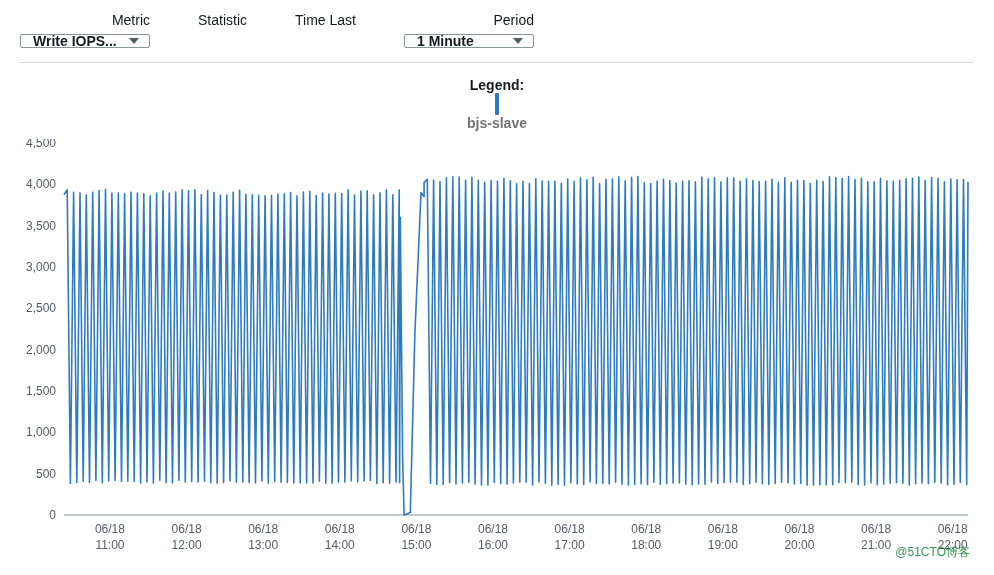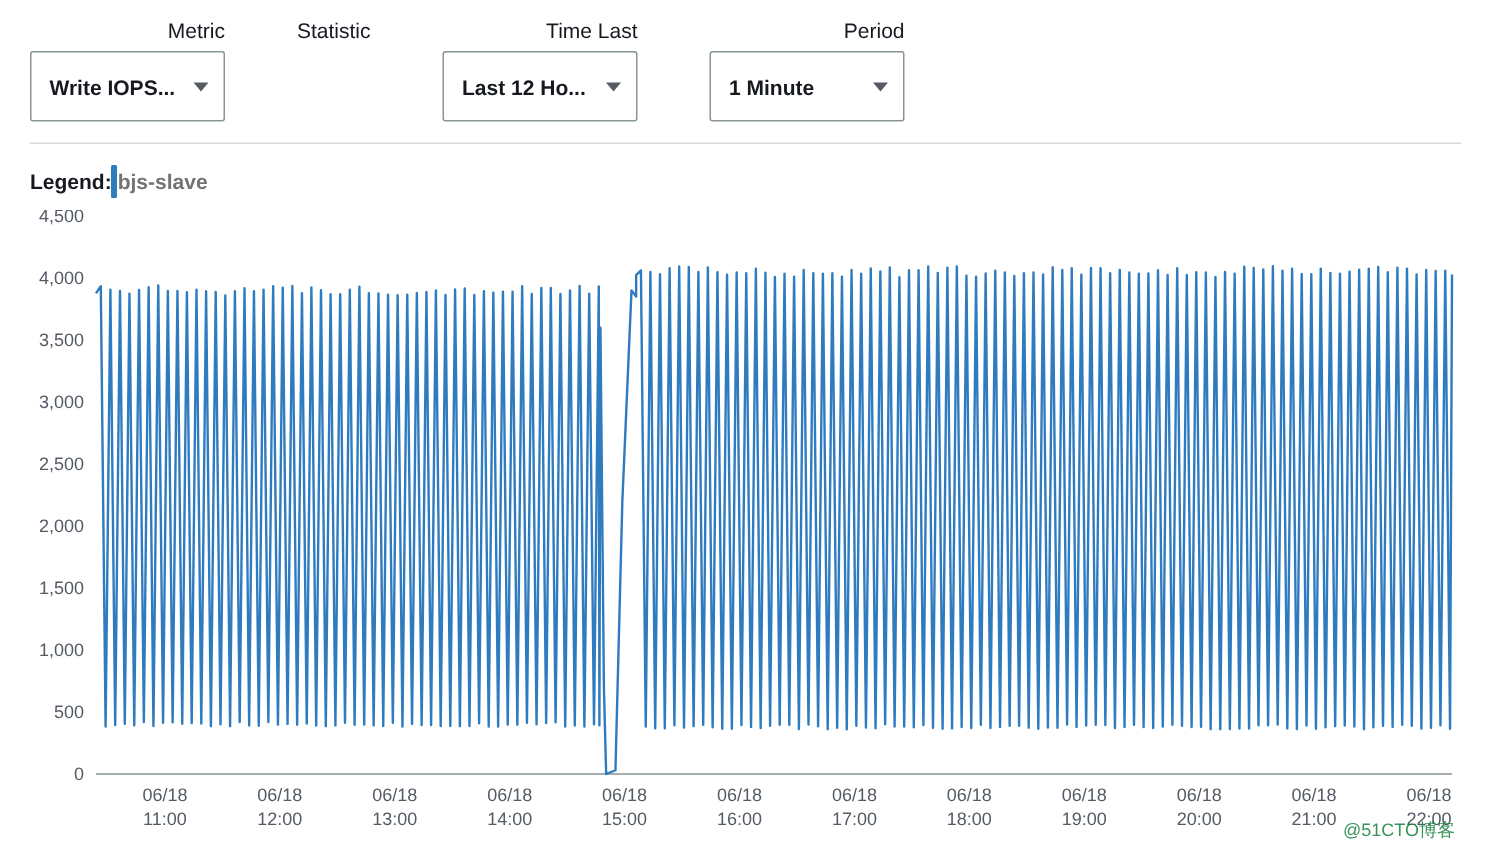--- a/index.html
+++ b/index.html
@@ -18,21 +18,21 @@
     gap: 48px;
     padding-bottom: 14px;
     border-bottom: 1px solid #d5dbdb;
   }
   .control-group { display: flex; flex-direction: column; gap: 6px; }
   .control-label { font-size: 14px; color: #16191f; text-align: right; }
   .select {
     background: #fff;
     border: 1px solid #879596;
     border-radius: 2px;
-    height: 47px;
+    height: 14px;
     min-width: 130px;
     padding: 0 10px 0 12px;
     display: flex;
     align-items: center;
     justify-content: space-between;
     cursor: pointer;
     font-weight: 700;
     color: #16191f;
   }
   .select .caret {
@@ -40,20 +40,21 @@
     width: 0; height: 0;
     border-left: 5px solid transparent;
     border-right: 5px solid transparent;
     border-top: 6px solid #545b64;
   }
   .legend-row {
     display: flex;
     align-items: center;
     padding: 14px 0 8px 0;
     font-weight: 700;
+    flex-direction: column;
   }
   .legend-label { color: #16191f; }
   .legend-chip { width: 4px; height: 22px; background: #2f7bbf; border-radius: 1px; }
   .legend-name { font-weight: 700; color: #737373; }
   .chart-wrap { position: relative; width: 954px; height: 420px; }
   svg { display: block; }
   .ytick text, .xtick text { fill: #545b64; font-size: 12px; }
   .xtick .xt-sub { fill: #545b64; font-size: 12px; }
   .axis-line { stroke: #879596; stroke-width: 1; }
   .watermark {
@@ -75,24 +76,20 @@
     <div class="select">
       <span>Write IOPS...</span>
       <span class="caret"></span>
     </div>
   </div>
   <div class="control-group">
     <span class="control-label">Statistic</span>
   </div>
   <div class="control-group">
     <span class="control-label">Time Last</span>
-    <div class="select">
-      <span>Last 12 Ho...</span>
-      <span class="caret"></span>
-    </div>
   </div>
   <div class="control-group">
     <span class="control-label">Period</span>
     <div class="select">
       <span>1 Minute</span>
       <span class="caret"></span>
     </div>
   </div>
 </div>
 

